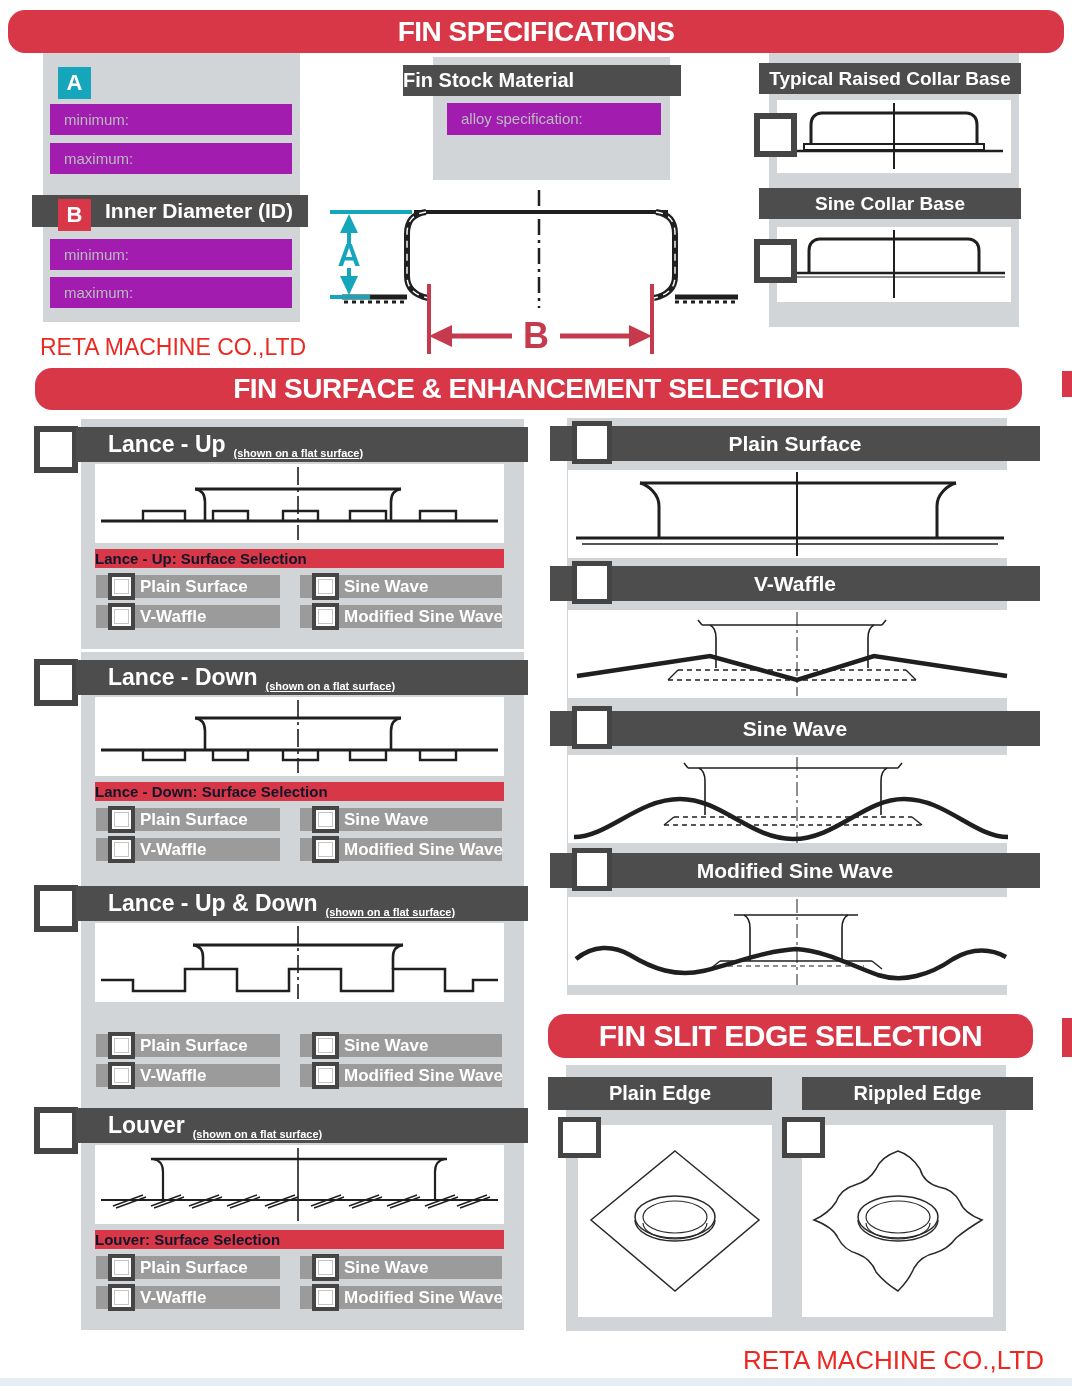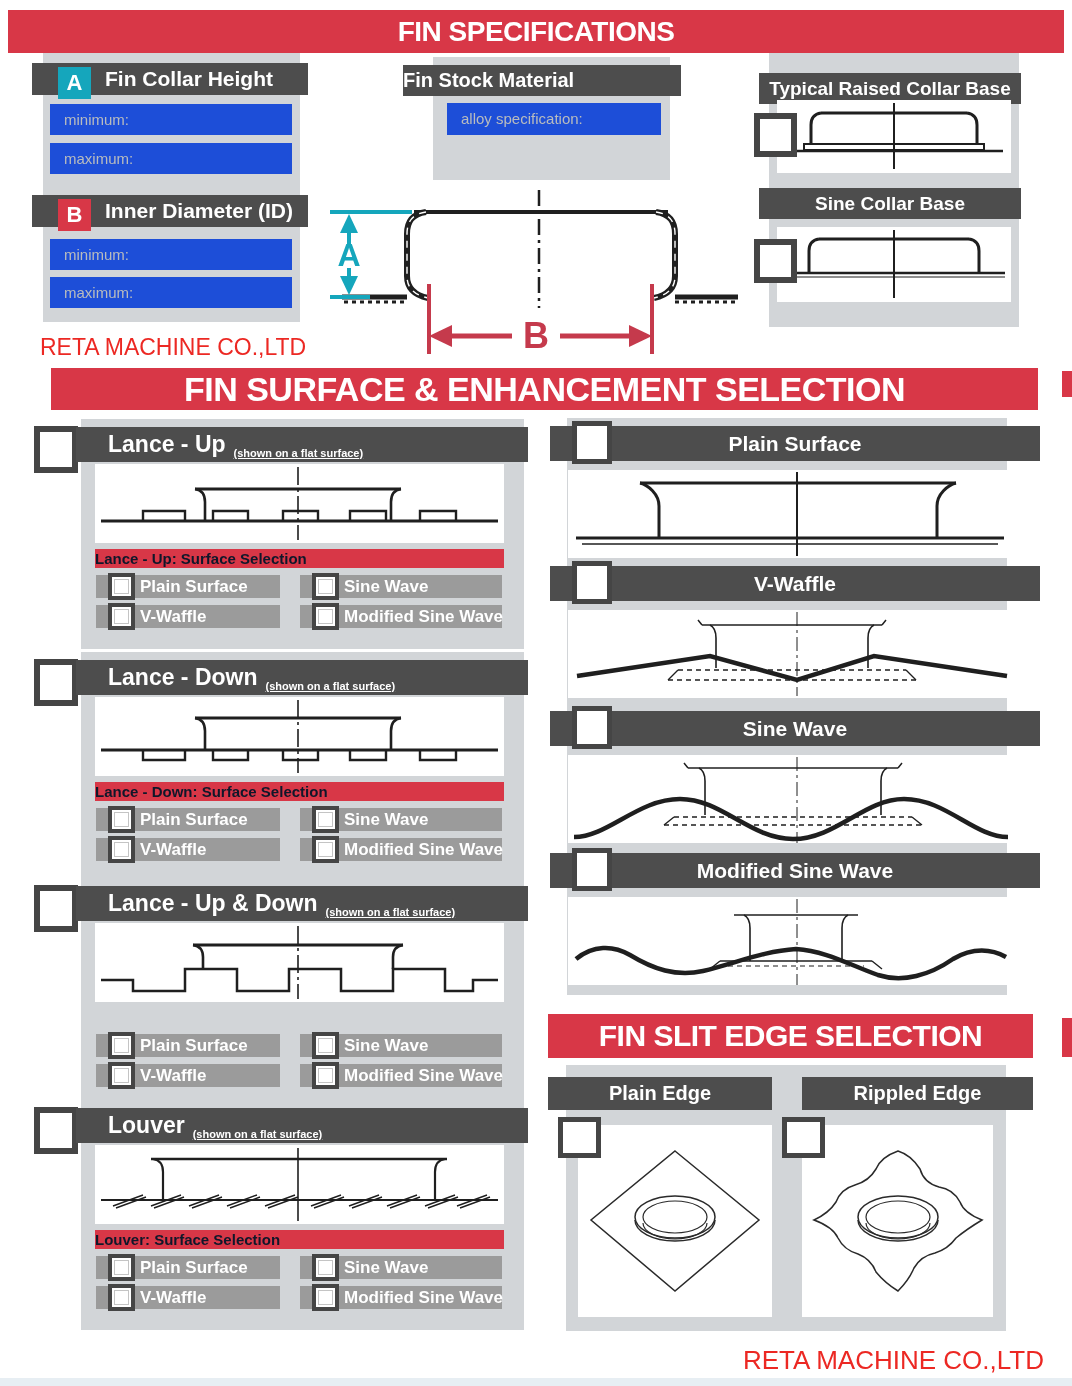--- a/index.html
+++ b/index.html
@@ -1,24 +1,24 @@
 <!DOCTYPE html>
 <html><head>
 <meta charset="utf-8">
 <style>
   html,body{margin:0;padding:0;background:#fff;}
   #page{position:relative;width:1072px;height:1386px;background:#fff;overflow:hidden;
         font-family:"Liberation Sans",sans-serif;}
   .abs{position:absolute;}
   .panel{position:absolute;background:#d2d5d8;}
   .whitebox{position:absolute;background:#fff;}
-  .banner{position:absolute;background:#d83747;color:#fff;font-weight:bold;text-align:center;letter-spacing:-0.5px;}
+  .banner{position:absolute;background:#d83747;color:#fff;font-weight:bold;text-align:center;letter-spacing:-0.5px;border-radius:17px;}
   .darkbar{position:absolute;background:#4d4d4d;color:#fff;font-weight:bold;box-sizing:border-box;}
   .sliver{position:absolute;background:#d83747;}
-  .field{position:absolute;background:#1d4ed8;}
+  .field{position:absolute;background:#a21caf;}
   .field span{display:block;padding-left:14px;color:#b9bcbe;font-size:15px;}
   .keybox{position:absolute;color:#fff;font-weight:bold;font-size:22px;text-align:center;}
   .wm{position:absolute;color:#ec2823;white-space:nowrap;}
   
   .enh-section{position:absolute;left:34px;width:494px;height:232px;}
   .sec-chk{position:absolute;left:0;top:-1px;width:32px;height:35px;background:#fff;border:6px solid #454545;}
   .enh-panel{position:absolute;left:47px;top:-8px;width:443px;height:230px;background:#d2d5d8;}
   .enh-bar{position:absolute;left:42px;top:0;width:452px;height:35px;background:#4d4d4d;color:#fff;
            display:flex;align-items:center;padding-left:32px;box-sizing:border-box;}
   .enh-title{font-size:23px;font-weight:bold;}
@@ -49,23 +49,20 @@
 <body>
 
 <div id="page">
 
   <div class="banner" style="left:8px;top:10px;width:1056px;height:43px;font-size:28px;line-height:43px;">
     <span>FIN SPECIFICATIONS</span>
   </div>
 
   <div class="panel" style="left:43px;top:53px;width:257px;height:269px;"></div>
 
-  <div class="darkbar" style="left:32px;top:63px;width:276px;height:32px;padding-left:73px;font-size:21px;line-height:32px;">
-    <span>Fin Collar Height</span>
-  </div>
   <div class="keybox" style="left:58px;top:67px;width:33px;height:32px;line-height:32px;background:#15a6bc;">
     <span>A</span>
   </div>
   <div class="field" style="left:50px;top:104px;width:242px;height:31px;line-height:31px;">
     <span>minimum:</span>
   </div>
   <div class="field" style="left:50px;top:143px;width:242px;height:31px;line-height:31px;">
     <span>maximum:</span>
   </div>
 
@@ -122,21 +119,21 @@
         <line x1="238" y1="150" x2="324" y2="150" stroke-width="5"></line>
         <polygon points="107,150 130,139 130,161" stroke="none"></polygon>
         <polygon points="330,150 307,139 307,161" stroke="none"></polygon>
       </g>
       <text x="214" y="162" text-anchor="middle" font-size="36" font-weight="bold" fill="#c53a4c" font-family="Liberation Sans, sans-serif">B</text>
     </svg>
   </div>
 
   <div class="panel" style="left:769px;top:53px;width:250px;height:274px;"></div>
 
-  <div class="darkbar" style="left:759px;top:63px;width:262px;height:31px;font-size:19px;line-height:31px;text-align:center;margin-top:10px;">
+  <div class="darkbar" style="left:759px;top:63px;width:262px;height:31px;font-size:19px;line-height:31px;text-align:center;">
     <span>Typical Raised Collar Base</span>
   </div>
   <div class="whitebox" style="left:777px;top:100px;width:234px;height:73px;">
     <svg width="234" height="73" viewBox="0 0 234 73">
       <line x1="117" y1="3" x2="117" y2="69" stroke="#1f1f1f" stroke-width="2"></line>
       <line x1="44" y1="13" x2="190" y2="13" stroke="#1f1f1f" stroke-width="3"></line>
       <path d="M 44,13 C 37,14 34,18 34,25 L 34,44" fill="none" stroke="#1f1f1f" stroke-width="3"></path>
       <path d="M 190,13 C 197,14 200,18 200,25 L 200,44" fill="none" stroke="#1f1f1f" stroke-width="3"></path>
       <path d="M 27,44 L 207,44 L 207,50 L 27,50 Z" fill="none" stroke="#1f1f1f" stroke-width="2"></path>
       <line x1="8" y1="51" x2="226" y2="51" stroke="#1f1f1f" stroke-width="2.5"></line>
@@ -152,21 +149,21 @@
       <line x1="117" y1="3" x2="117" y2="71" stroke="#1f1f1f" stroke-width="2"></line>
       <line x1="42" y1="12" x2="192" y2="12" stroke="#1f1f1f" stroke-width="3"></line>
       <path d="M 42,12 C 35,13 32,17 32,24 L 32,46" fill="none" stroke="#1f1f1f" stroke-width="3"></path>
       <path d="M 192,12 C 199,13 202,17 202,24 L 202,46" fill="none" stroke="#1f1f1f" stroke-width="3"></path>
       <line x1="6" y1="46" x2="228" y2="46" stroke="#1f1f1f" stroke-width="2.5"></line>
       <line x1="6" y1="50" x2="228" y2="50" stroke="#1f1f1f" stroke-width="1.2"></line>
     </svg>
   </div>
   <div class="cb-chk" style="left:754px;top:239px;"></div>
 
-  <div class="banner" style="left:35px;top:368px;width:987px;height:42px;font-size:34px;line-height:42px;margin-left:16px;">
+  <div class="banner" style="left:35px;top:368px;width:987px;height:42px;font-size:28px;line-height:42px;">
     <span>FIN SURFACE &amp; ENHANCEMENT SELECTION</span>
   </div>
   <div class="sliver" style="left:1062px;top:371px;width:10px;height:26px;"></div>
 
   <div class="enh-section" style="top:427px;">
     <div class="enh-panel"></div>
     <div class="sec-chk"></div>
     <div class="enh-bar">
       <span class="enh-title">Lance - Up</span>
       <span class="enh-note">(shown on a flat surface)</span>

